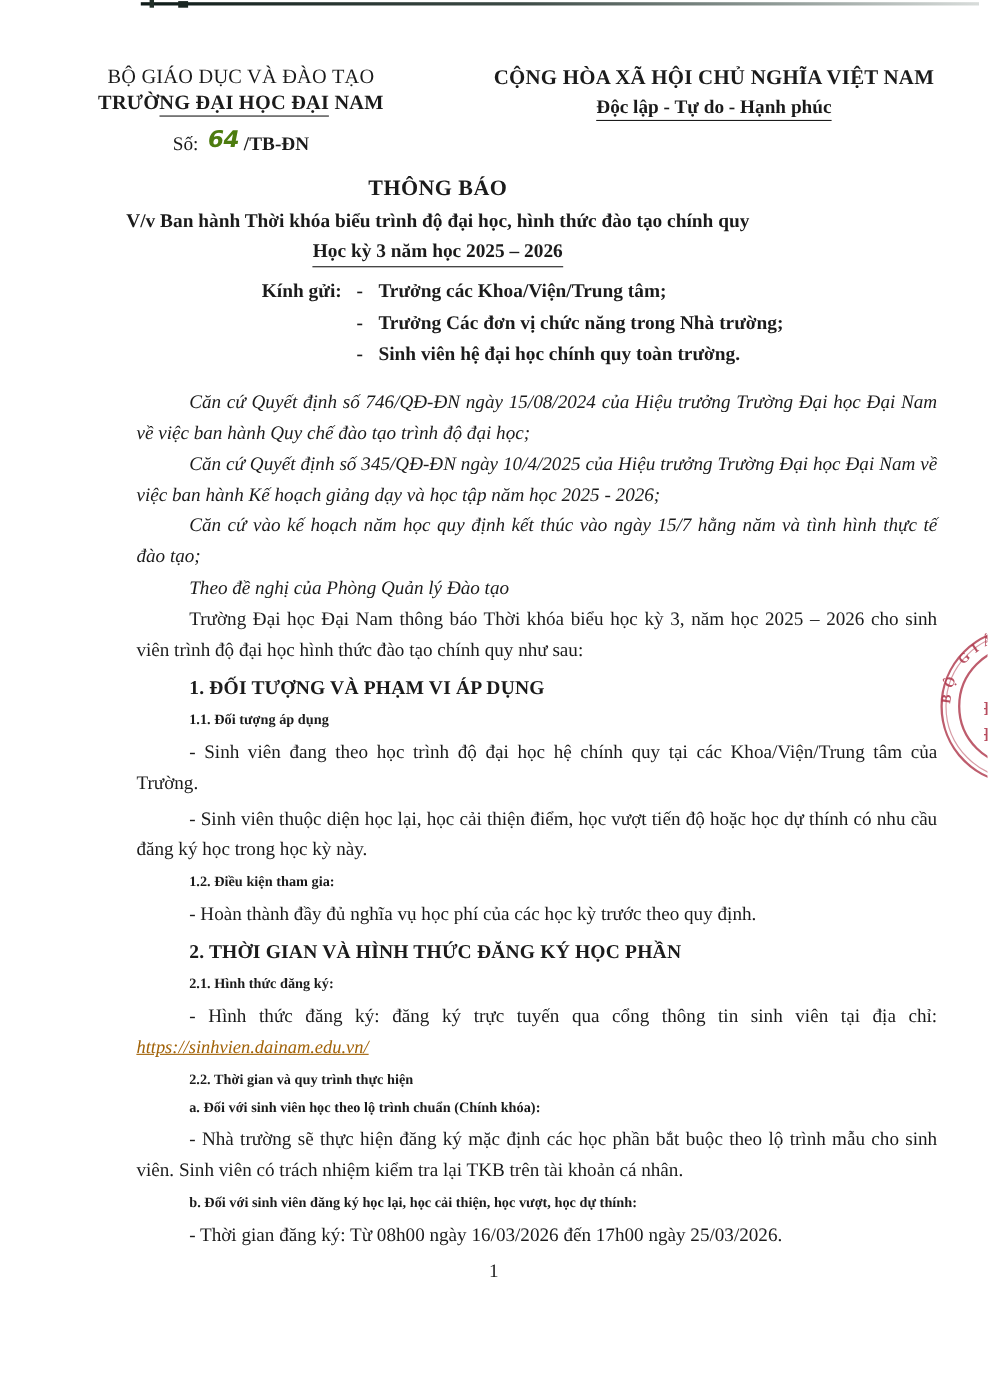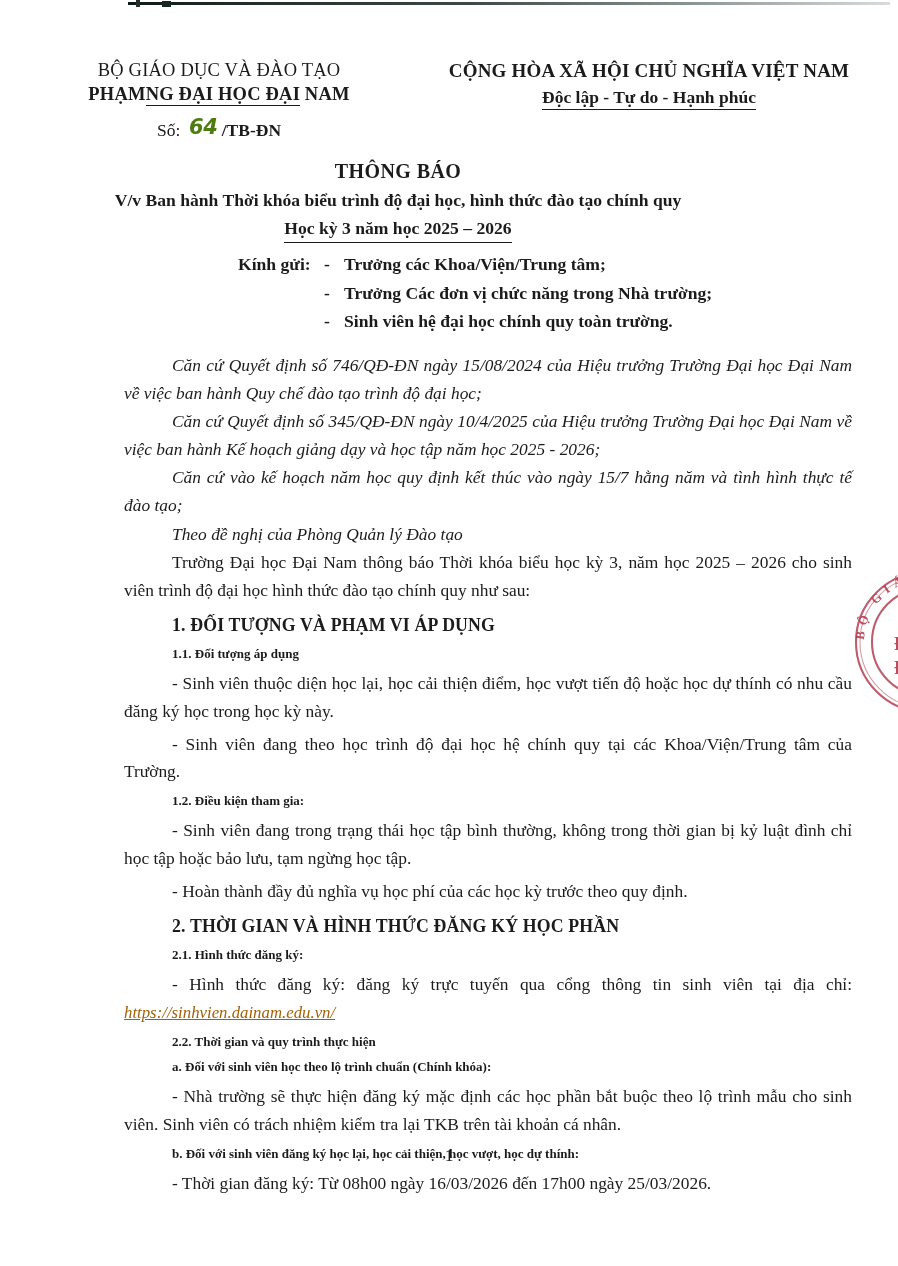--- a/index.html
+++ b/index.html
@@ -234,21 +234,21 @@
 <div id="page">
 
   <div class="scan-edge"></div>
   <div class="scan-edge-tick"></div>
   <div class="scan-edge-tick2"></div>
 
   <div class="doc-header">
 
     <div class="hdr-left">
       <div class="hdr-line1">BỘ GIÁO DỤC VÀ ĐÀO TẠO</div>
-      <div class="hdr-line2"><span>PHẠM</span><span class="u-part">NG ĐẠI HỌC ĐẠI</span><span> NAM</span></div>
+      <div class="hdr-line2"><span>TRƯỜ</span><span class="u-part">NG ĐẠI HỌC ĐẠI</span><span> NAM</span></div>
       <div class="hdr-so"><span>Số:</span>&nbsp;&nbsp;<span class="hand">64</span>&nbsp;<span class="hdr-so-suffix">/TB-ĐN</span></div>
     </div>
 
     <div class="hdr-right">
       <div class="hdr-line1">CỘNG HÒA XÃ HỘI CHỦ NGHĨA VIỆT NAM</div>
       <div class="hdr-sub">Độc lập - Tự do - Hạnh phúc</div>
     </div>
   </div>
 
   <div class="title-block">
@@ -279,24 +279,23 @@
 
     <p class="p-ital p-last-just">Căn cứ Quyết định số 746/QĐ-ĐN ngày 15/08/2024 của Hiệu trưởng Trường Đại học Đại Nam về việc ban hành Quy chế đào tạo trình độ đại học;</p>
     <p class="p-ital p-last-just">Căn cứ Quyết định số 345/QĐ-ĐN ngày 10/4/2025 của Hiệu trưởng Trường Đại học Đại Nam về việc ban hành Kế hoạch giảng dạy và học tập năm học 2025 - 2026;</p>
     <p class="p-ital p-last-just">Căn cứ vào kế hoạch năm học quy định kết thúc vào ngày 15/7 hằng năm và tình hình thực tế đào tạo;</p>
     <p class="p-ital p-last-just">Theo đề nghị của Phòng Quản lý Đào tạo</p>
 
     <p class="p-norm p-last-just">Trường Đại học Đại Nam thông báo Thời khóa biểu học kỳ 3, năm học 2025 – 2026 cho sinh viên trình độ đại học hình thức đào tạo chính quy như sau:</p>
 
     <p class="h-sec">1. ĐỐI TƯỢNG VÀ PHẠM VI ÁP DỤNG</p>
     <p class="h-sub">1.1. Đối tượng áp dụng</p>
+    <p class="p-dash p-last-just">- Sinh viên đang theo học trình độ đại học hệ chính quy tại các Khoa/Viện/Trung tâm của Trường.</p>
     <p class="p-dash p-last-just">- Sinh viên thuộc diện học lại, học cải thiện điểm, học vượt tiến độ hoặc học dự thính có nhu cầu đăng ký học trong học kỳ này.</p>
-    <p class="p-dash p-last-just">- Sinh viên đang theo học trình độ đại học hệ chính quy tại các Khoa/Viện/Trung tâm của Trường.</p>
     <p class="h-sub">1.2. Điều kiện tham gia:</p>
-    <p class="p-dash p-last-just">- Sinh viên đang trong trạng thái học tập bình thường, không trong thời gian bị kỷ luật đình chỉ học tập hoặc bảo lưu, tạm ngừng học tập.</p>
     <p class="p-dash p-last-just">- Hoàn thành đầy đủ nghĩa vụ học phí của các học kỳ trước theo quy định.</p>
 
     <p class="h-sec">2. THỜI GIAN VÀ HÌNH THỨC ĐĂNG KÝ HỌC PHẦN</p>
     <p class="h-sub">2.1. Hình thức đăng ký:</p>
     <p class="p-dash" style="text-align:justify;text-align-last:justify;">- Hình thức đăng ký: đăng ký trực tuyến qua cổng thông tin sinh viên tại địa chỉ:</p>
     <p class="url-line"><a class="url-link" href="#">https://sinhvien.dainam.edu.vn/</a></p>
     <p class="h-sub">2.2. Thời gian và quy trình thực hiện</p>
     <p class="h-sub">a. Đối với sinh viên học theo lộ trình chuẩn (Chính khóa):</p>
     <p class="p-dash p-last-just">- Nhà trường sẽ thực hiện đăng ký mặc định các học phần bắt buộc theo lộ trình mẫu cho sinh viên. Sinh viên có trách nhiệm kiểm tra lại TKB trên tài khoản cá nhân.</p>
     <p class="h-sub">b. Đối với sinh viên đăng ký học lại, học cải thiện, học vượt, học dự thính:</p>

